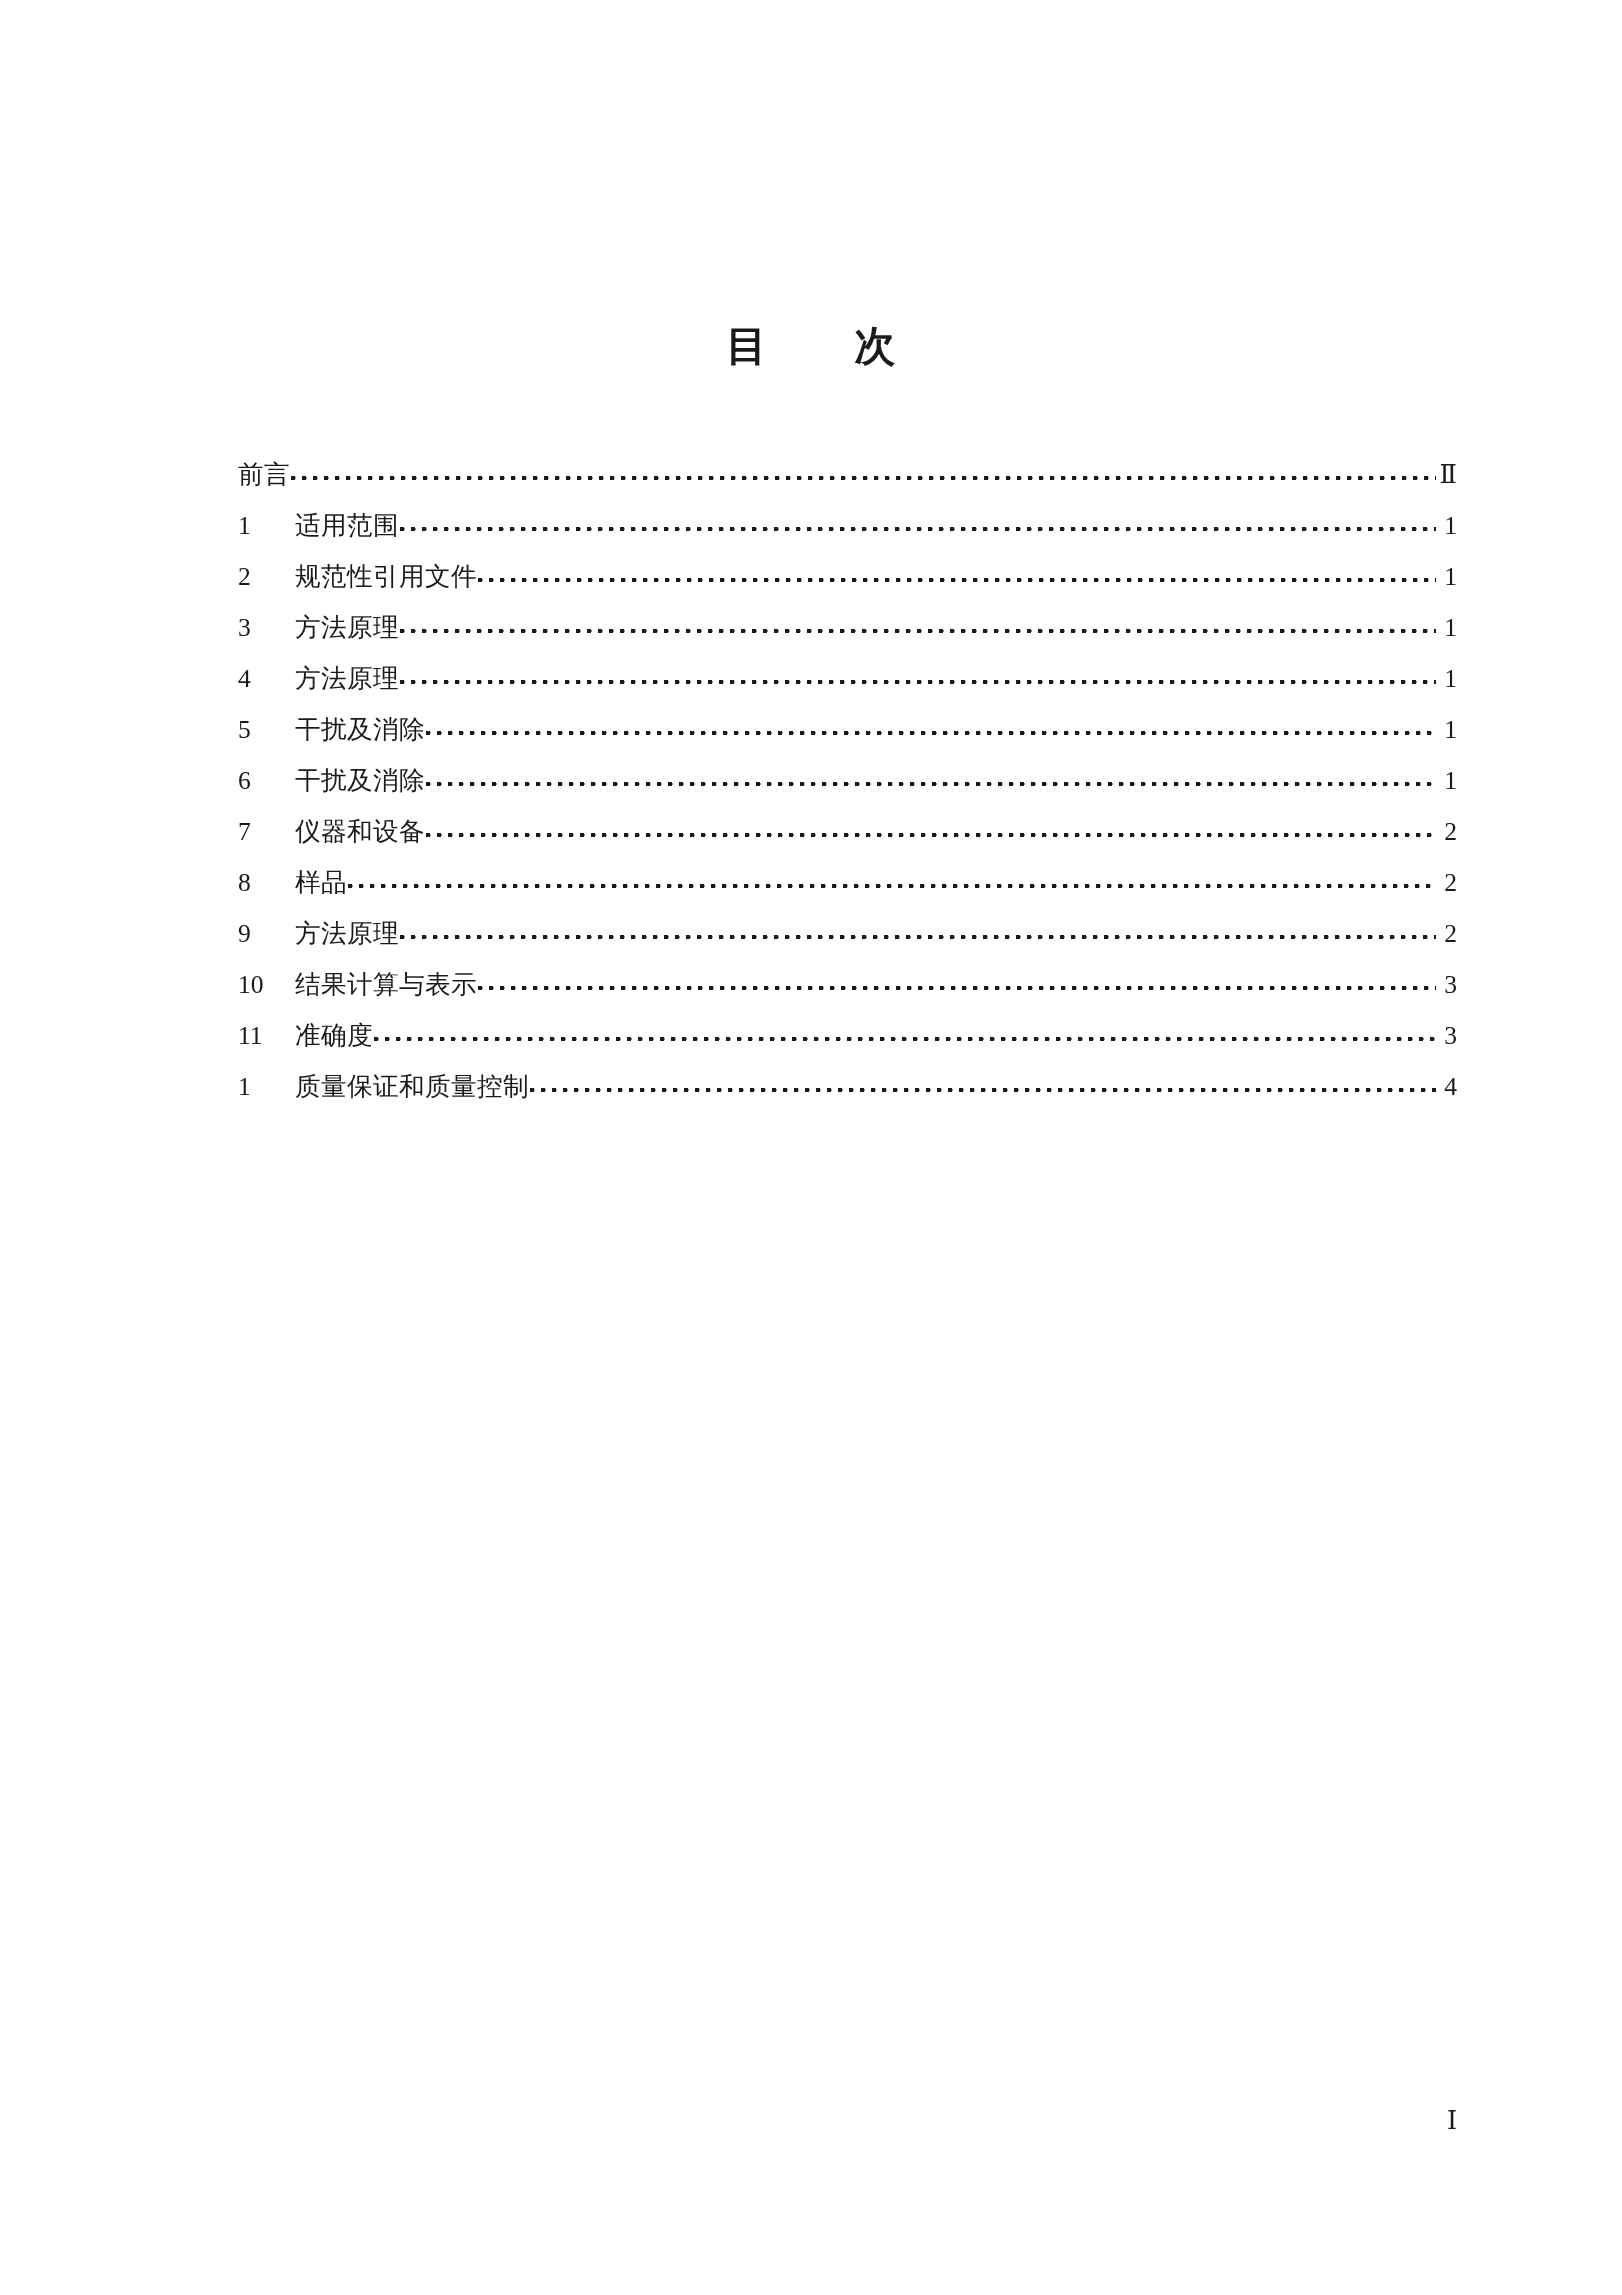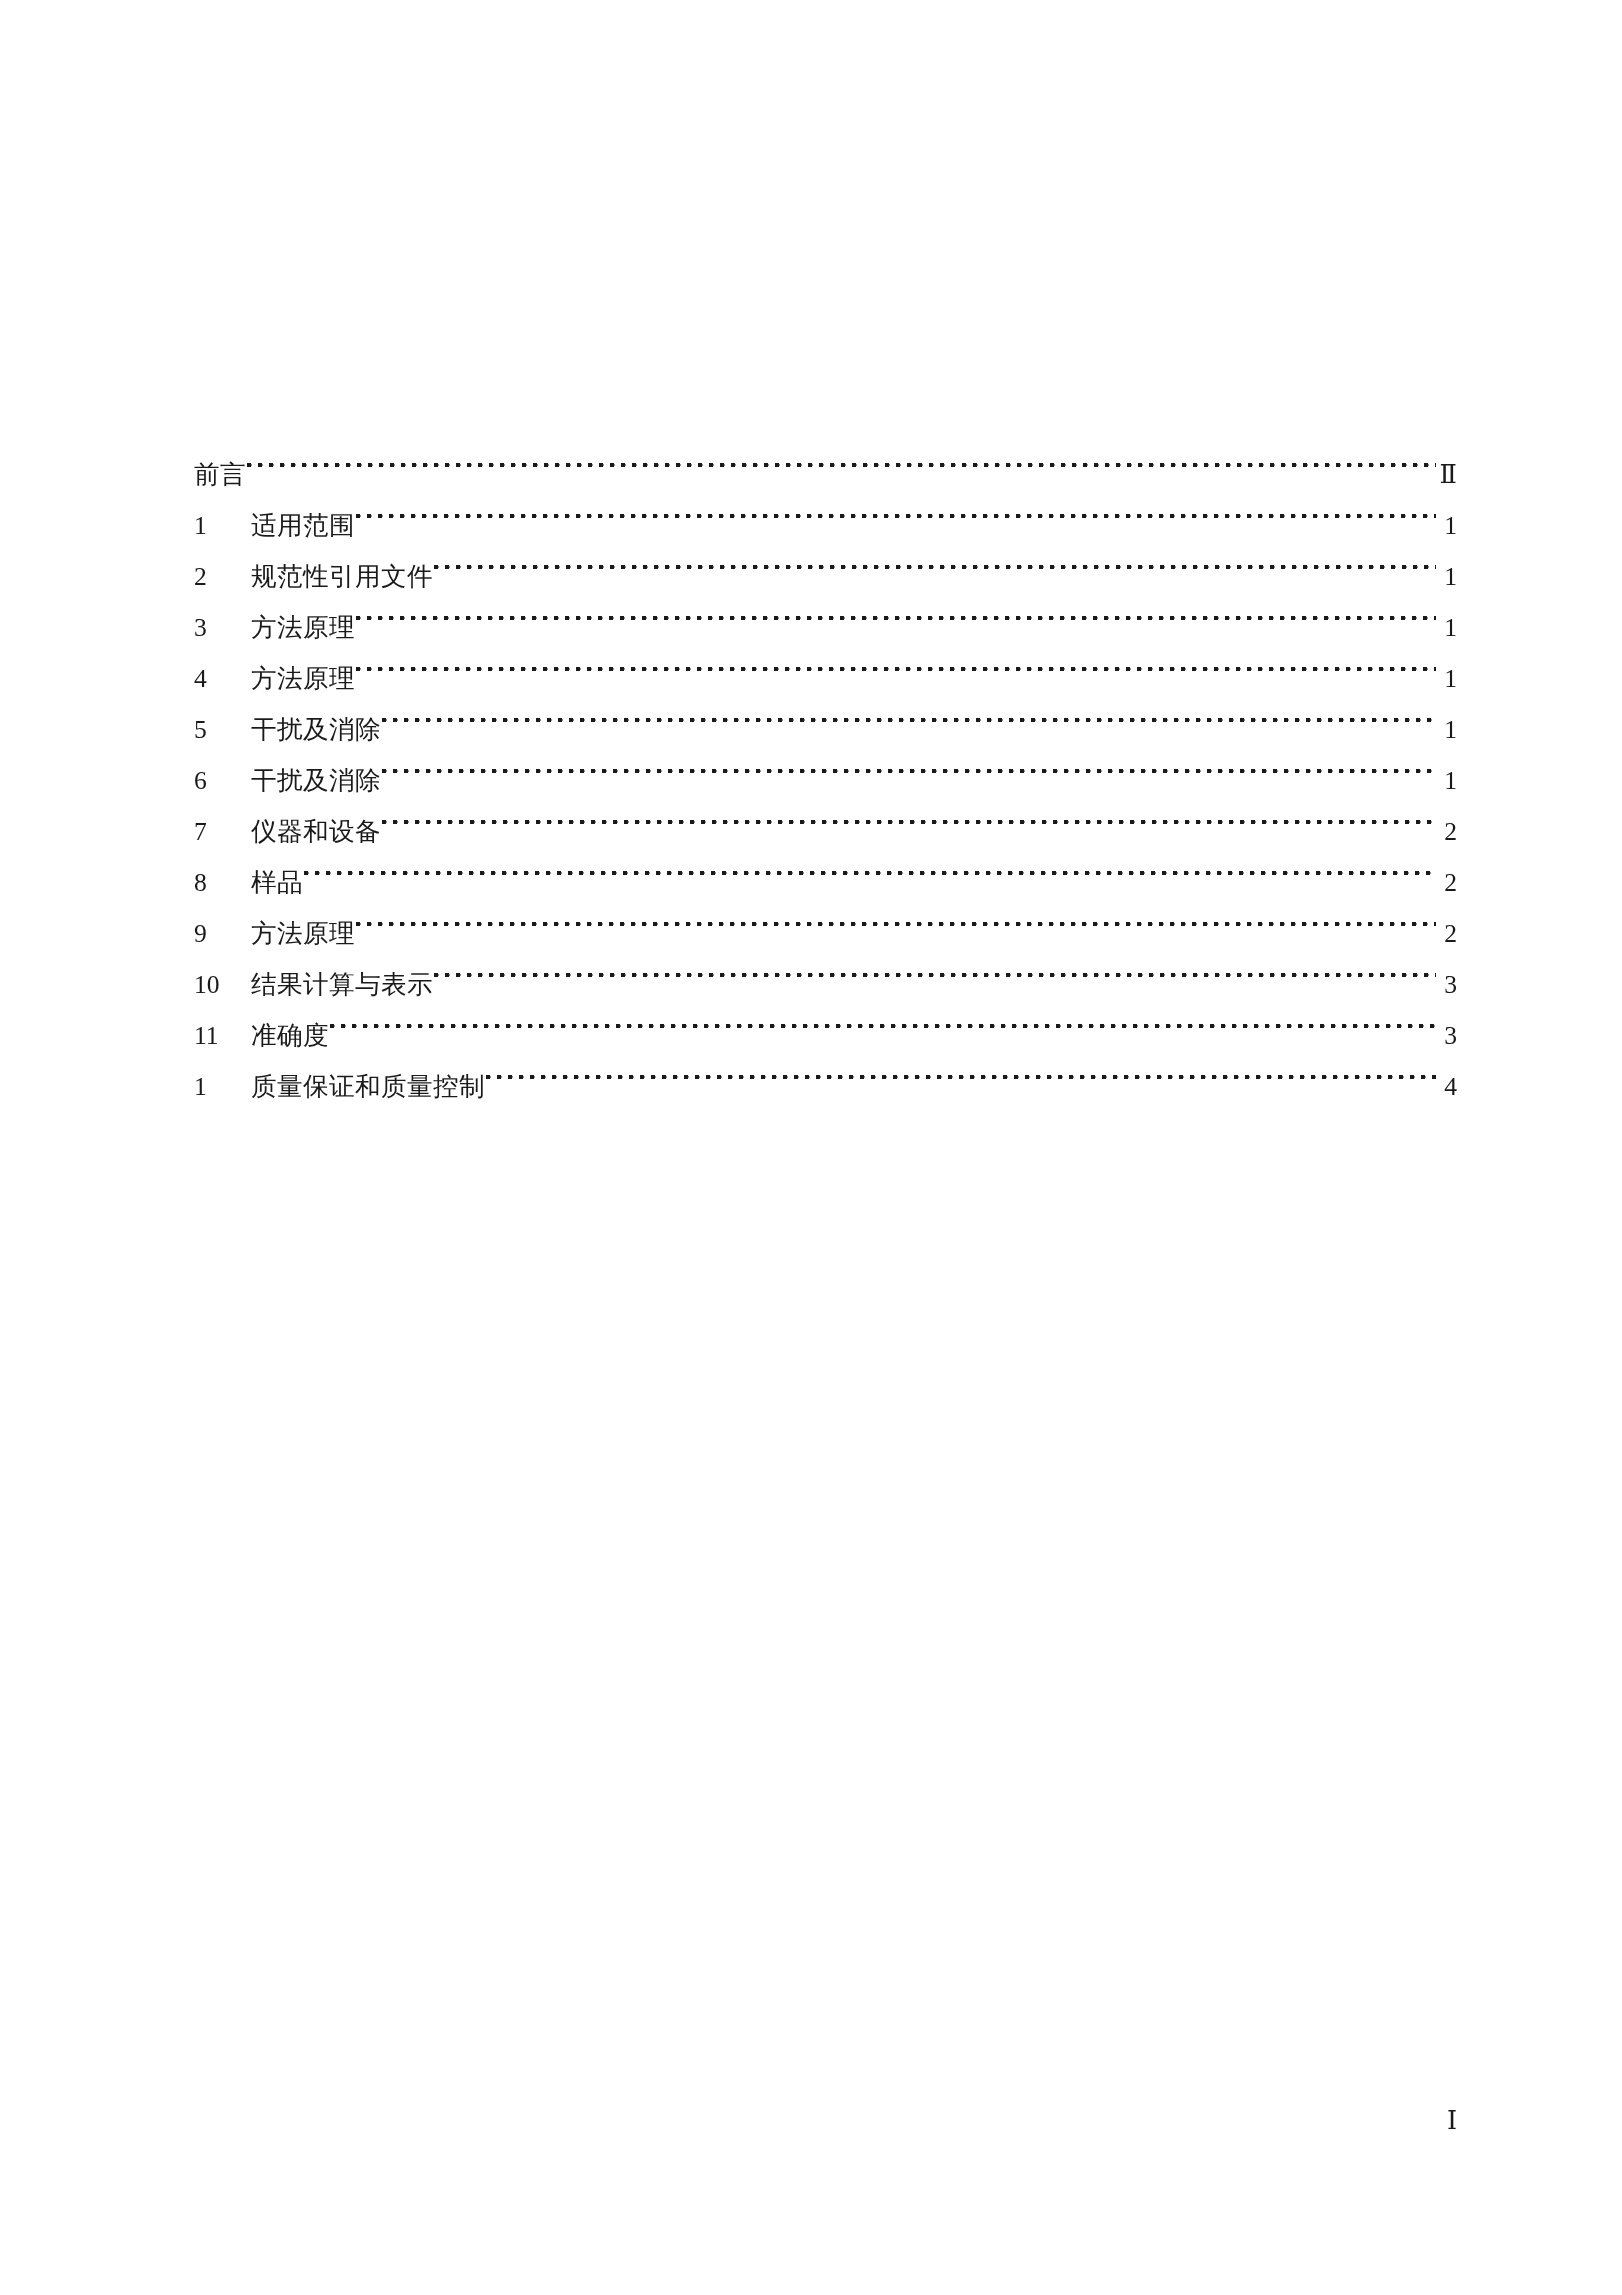--- a/index.html
+++ b/index.html
@@ -67,25 +67,26 @@
   
   .toc {
     position: absolute;
     top: 449px;
     left: 194px;
     width: 1263px;
   }
 
   .toc-row {
     display: flex;
-    align-items: flex-start;
+    align-items: center;
     height: 51px;
     font-size: 25.6px;
     line-height: 51px;
     white-space: nowrap;
+    margin-left: 44px;
   }
 
   .toc-num {
     flex: 0 0 auto;
     width: 57px;
     font-family: "Liberation Serif", "DejaVu Serif", serif;
     font-size: 25.6px;
     text-align: left;
   }
 
@@ -134,20 +135,21 @@
     font-size: 25.6px;
     line-height: 1;
   }
 </style>
 </head>
 <body>
 
 <div class="page">
 
 
+  <div class="toc-title">目　　次</div>
 
   <div class="toc">
       <div class="toc-row no-num">
         <span class="toc-label">前言</span>
         <span class="toc-leader"></span>
         <span class="toc-page">Ⅱ</span>
       </div>
       <div class="toc-row">
         <span class="toc-num">1</span>
         <span class="toc-label">适用范围</span>

